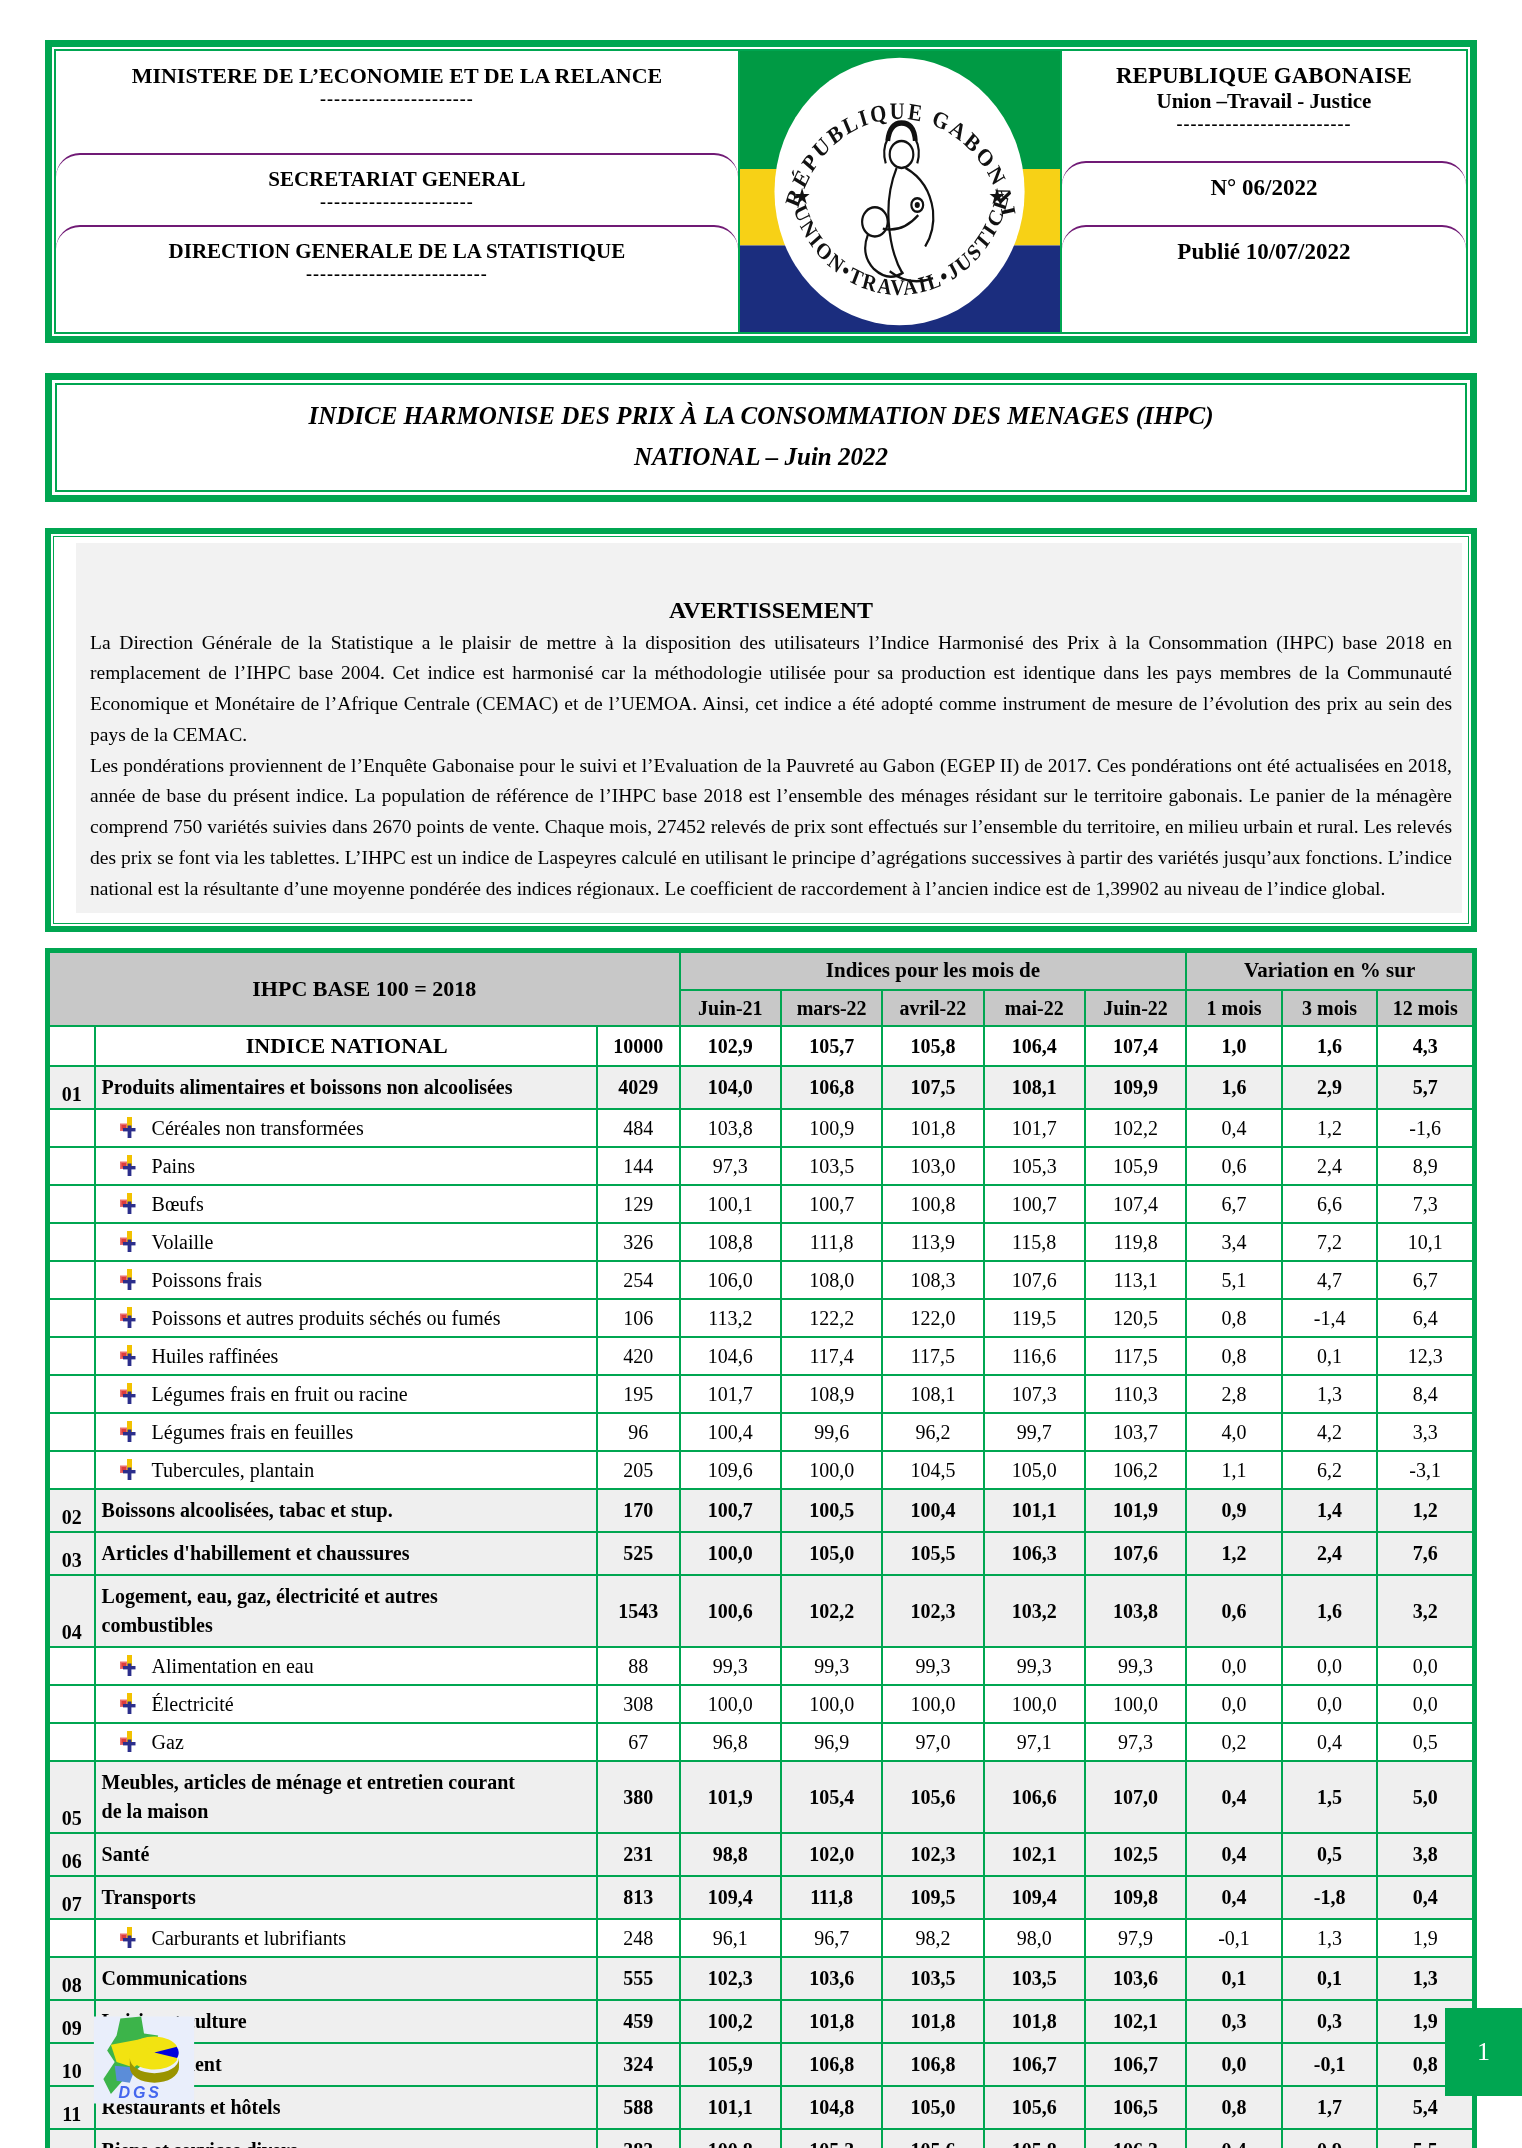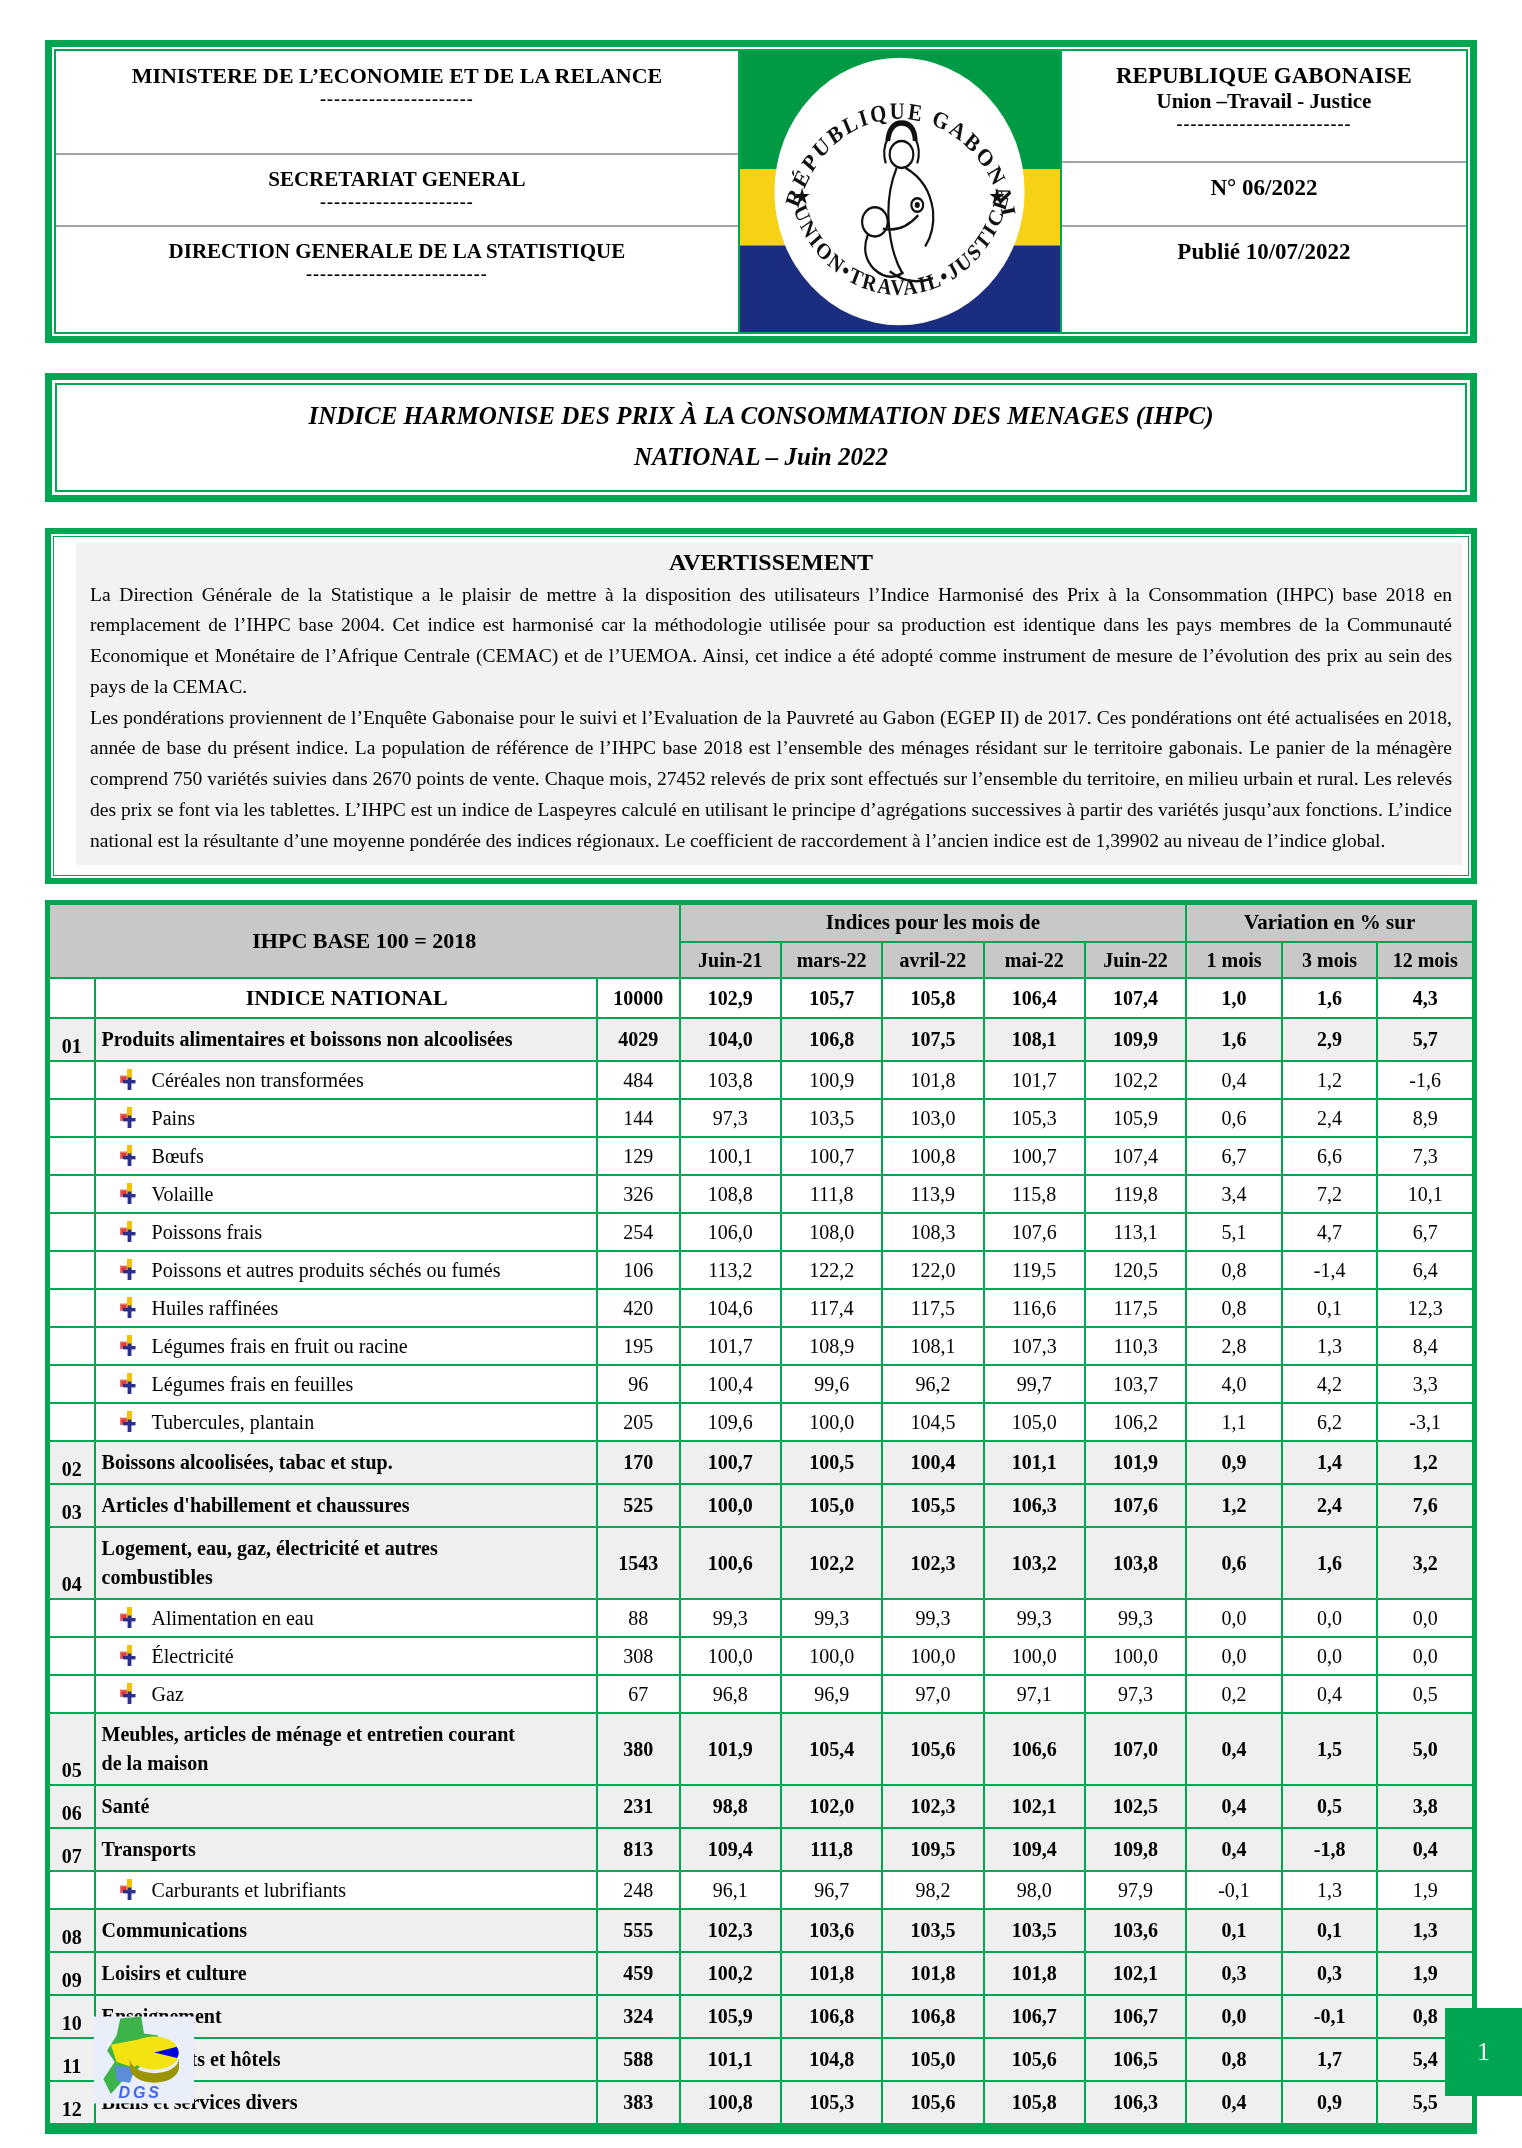--- a/index.html
+++ b/index.html
@@ -20,21 +20,21 @@
   .letterhead-inner {
     border:2px solid #00a651;
     display:grid;
     grid-template-columns:48.5% 22.7% 28.8%;
     height:285px;
   }
   .lh-col { display:flex; flex-direction:column; }
   .lh-left { border-right:2px solid #00a651; }
   .lh-right { border-left:2px solid #00a651; }
   .lh-cell { text-align:center; font-weight:bold; padding-top:12px; }
-  .lh-cell + .lh-cell { border-top:2px solid #a3a3a3; }
+  .lh-cell + .lh-cell { border-top:2px solid #701a75;border-radius:24px; }
   .lh-left .lh-cell:nth-child(1){ height:102px; font-size:22px; }
   .lh-left .lh-cell:nth-child(2){ height:72px; font-size:21px; }
   .lh-left .lh-cell:nth-child(3){ height:70px; font-size:21px; }
   .lh-right .lh-cell:nth-child(1){ height:110px; }
   .lh-right .lh-cell:nth-child(2){ height:64px; font-size:23px; }
   .lh-right .lh-cell:nth-child(3){ height:70px; font-size:23px; }
   .lh-country { font-size:23px; font-weight:bold; }
   .lh-motto { font-size:21px; font-weight:bold; }
   .dashes { font-weight:bold; letter-spacing:1px; font-size:18px; line-height:1.2; }
   .lh-logo-cell { overflow:hidden; }
@@ -45,21 +45,21 @@
   .title-inner {
     border:2px solid #00a651;
     text-align:center; font-weight:bold; font-size:25px;
     padding:10px 8px 12px 8px; line-height:1.65;font-style:italic;
   }
 
   
   .warning-box { margin-top:26px; border:6px solid #00a651; padding:2px; }
   .warning-inner { border:1px solid #00a651; padding:6px 6px 10px 6px; background:#ffffff; }
   .warning-gray { background:#f2f2f2; margin-left:16px; padding:6px 10px 8px 14px; }
-  .warning-title { text-align:center; font-weight:bold; font-size:24px; margin-bottom:4px; }
+  .warning-title { text-align:center; font-weight:bold; font-size:24px; margin-bottom:4px;margin-top:48px; }
   .warning-text { font-size:19.5px; text-align:justify; line-height:1.58; }
 
   
   .ihpc-table-wrap { margin-top:16px; }
   table.ihpc {
     width:100%; border-collapse:collapse;
     border:5px solid #00a651;
     border-bottom:11px solid #00a651;
     font-size:20px;
   }

